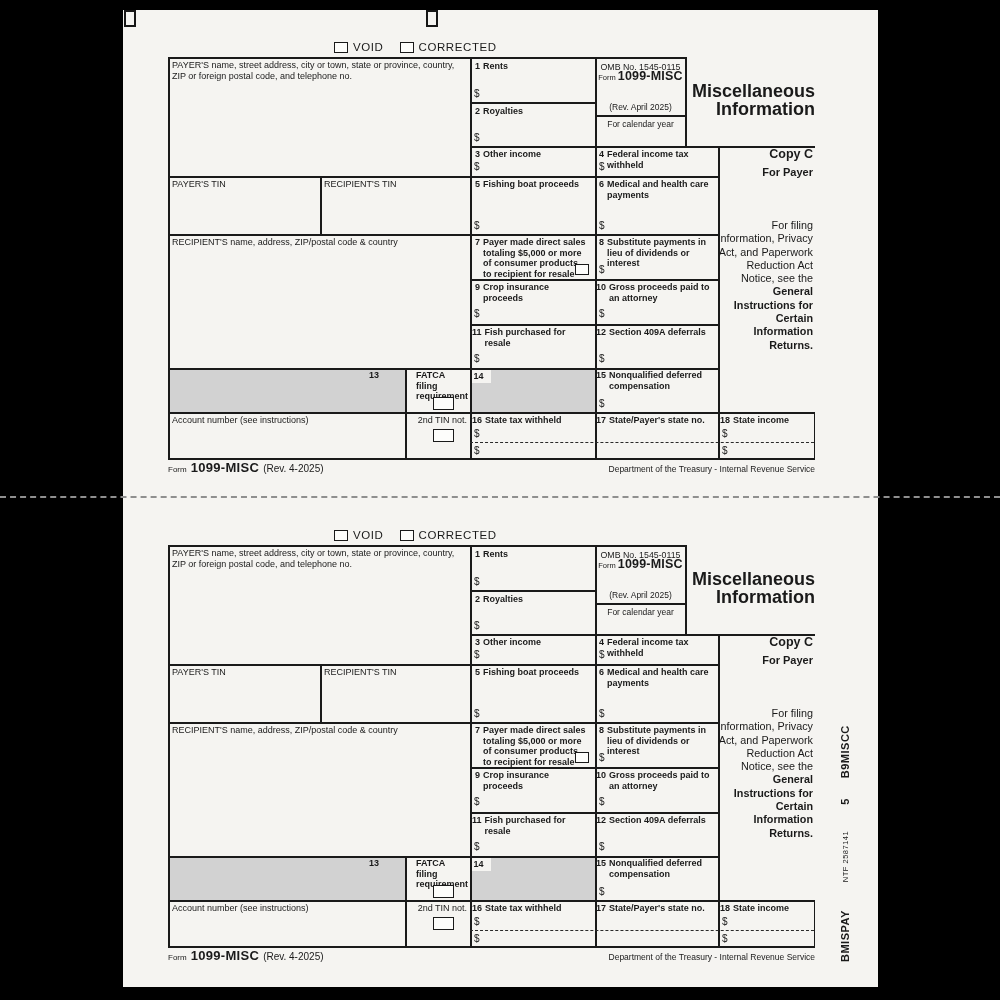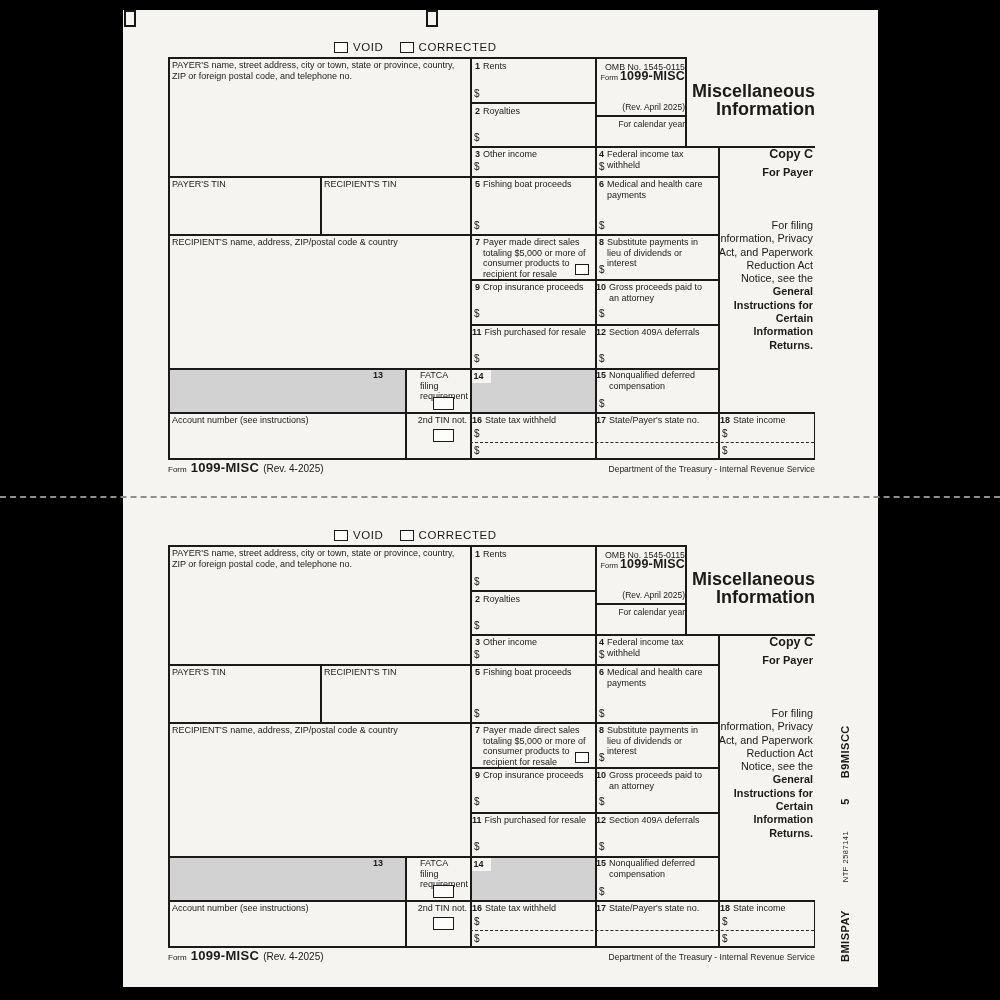--- a/index.html
+++ b/index.html
@@ -18,26 +18,26 @@
   .cb-7{position:absolute;width:14px;height:11px;}
   .cb-lg{position:absolute;width:21px;height:13px;}
   .tbl{position:absolute;left:0;top:17px;width:647px;height:401px;}
   .hl,.vl{position:absolute;background:#1a1a1a;}
   .hl{height:1.5px;}
   .vl{width:1.5px;}
   .dashline{position:absolute;border-top:1.5px dashed #2a2a2a;height:0;}
   .shade{position:absolute;background:#d2d2d2;}
   .lbl{position:absolute;font-size:9px;line-height:10.5px;display:flex;gap:3px;align-items:flex-start;}
   .lbl .num{font-weight:700;white-space:nowrap;}
-  .lbl .txt{flex:1;}
+  .lbl .txt{flex:1;font-weight:bold;}
   .lbl.r{justify-content:flex-end;}
   .lbl.r .txt{text-align:left;flex:initial;margin-left:34px;}
   .plain{position:absolute;font-size:9px;line-height:10.5px;}
   .dollar{position:absolute;font-size:10px;line-height:11px;}
-  .omb-t{position:absolute;left:428px;width:89px;text-align:right;}
+  .omb-t{position:absolute;left:428px;width:89px;text-align:center;}
   .omb-no{top:5px;font-size:8.8px;}
   .omb-form{top:12px;font-size:7.5px;}
   .omb-form .fn{font-size:12.5px;font-weight:700;letter-spacing:0.2px;margin-left:2px;}
   .omb-rev{top:45px;font-size:8.5px;}
   .omb-cal{top:62px;font-size:8.5px;}
   .misc-title{position:absolute;left:500px;top:26px;width:147px;text-align:right;
               font-size:18px;font-weight:700;line-height:17.5px;}
   .copy-c{position:absolute;left:550px;top:90px;width:95px;text-align:right;font-size:12.5px;font-weight:700;}
   .for-payer{position:absolute;left:550px;top:109px;width:95px;text-align:right;font-size:11px;font-weight:700;}
   .instructions{position:absolute;left:550px;top:162px;width:95px;text-align:right;

